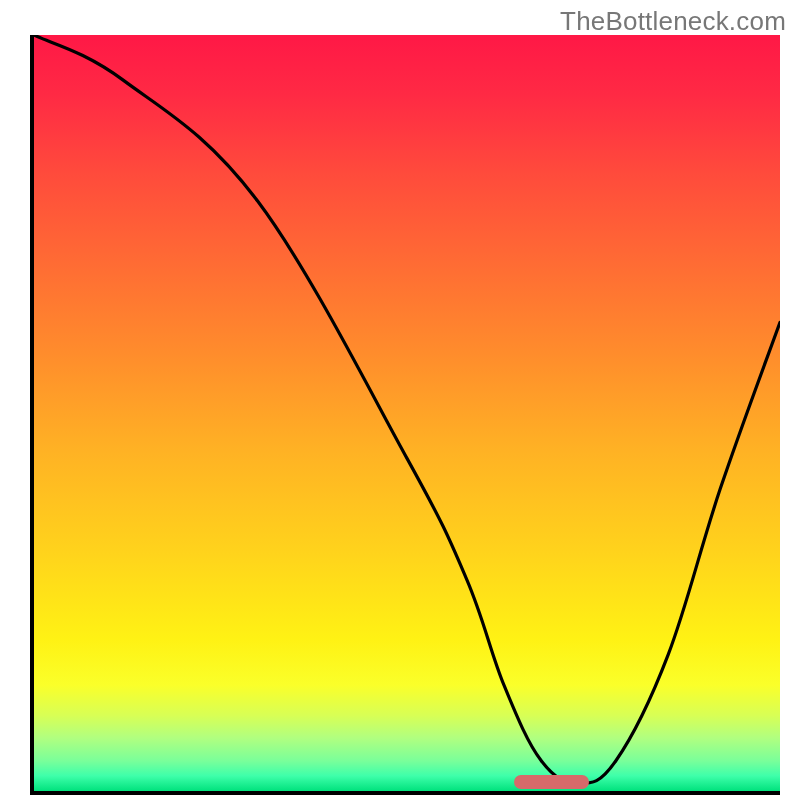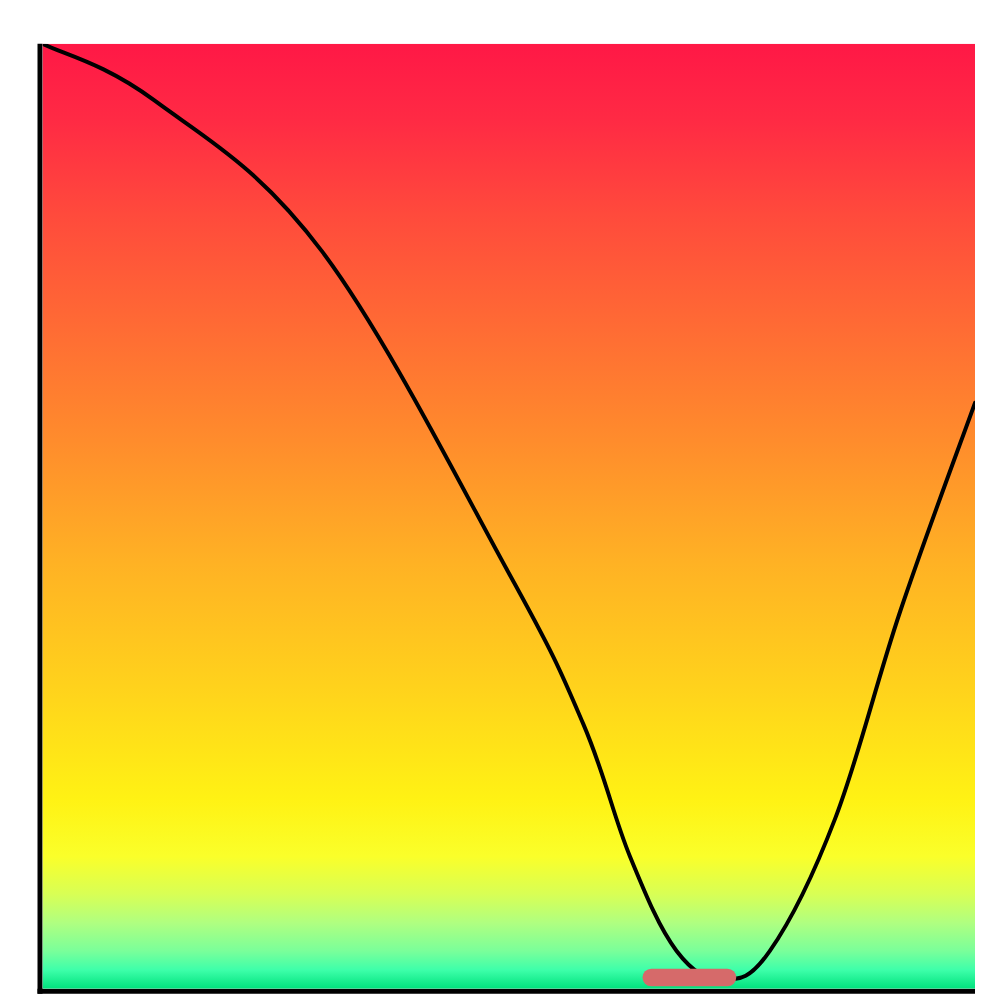--- a/index.html
+++ b/index.html
@@ -66,20 +66,21 @@
     position: absolute;
     height: 14px;
     border-radius: 7px;
     background: #d66a6a;
   }
 </style>
 </head>
 <body>
 
 <div class="chart-container">
+  <div class="watermark">TheBottleneck.com</div>
 
   <div class="plot-area">
     <div class="gradient-bg"></div>
     <svg class="curve-svg" viewBox="0 0 750 756" preserveAspectRatio="none">
       <path fill="none" stroke="#000" stroke-width="3.2" stroke-linecap="round" d="M 0,0 C 16.2,8.164800000000001 49.5,15.422400000000025 90,45.360000000000014 C 130.5,75.2976 173.7,98.27999999999994 225,166.31999999999994 C 276.3,234.35999999999993 337.2,355.32000000000005 375,423.36 C 412.8,491.4 417.44999999999993,503.4959999999999 434.99999999999994,544.3199999999999 C 452.54999999999995,585.1439999999999 459,617.5007999999999 472.5,650.16 C 486,682.8192 496.50000000000006,708.0695999999999 510.00000000000006,725.76 C 523.5,743.4504000000001 534,748.44 547.5,748.44 C 561,748.44 568.8,748.8936 585,725.76 C 601.2,702.6264 618.6,668.9088 637.5,619.9200000000001 C 656.4,570.9312000000001 669.75,513.4752 690,453.59999999999997 C 710.25,393.72479999999996 739.2,317.2176 750,287.28000000000003"></path>
     </svg>
     <div class="marker" style="left: 480px; width: 75px; bottom: 2px; background: rgb(214, 106, 106);"></div>
   </div>
 </div>
 

